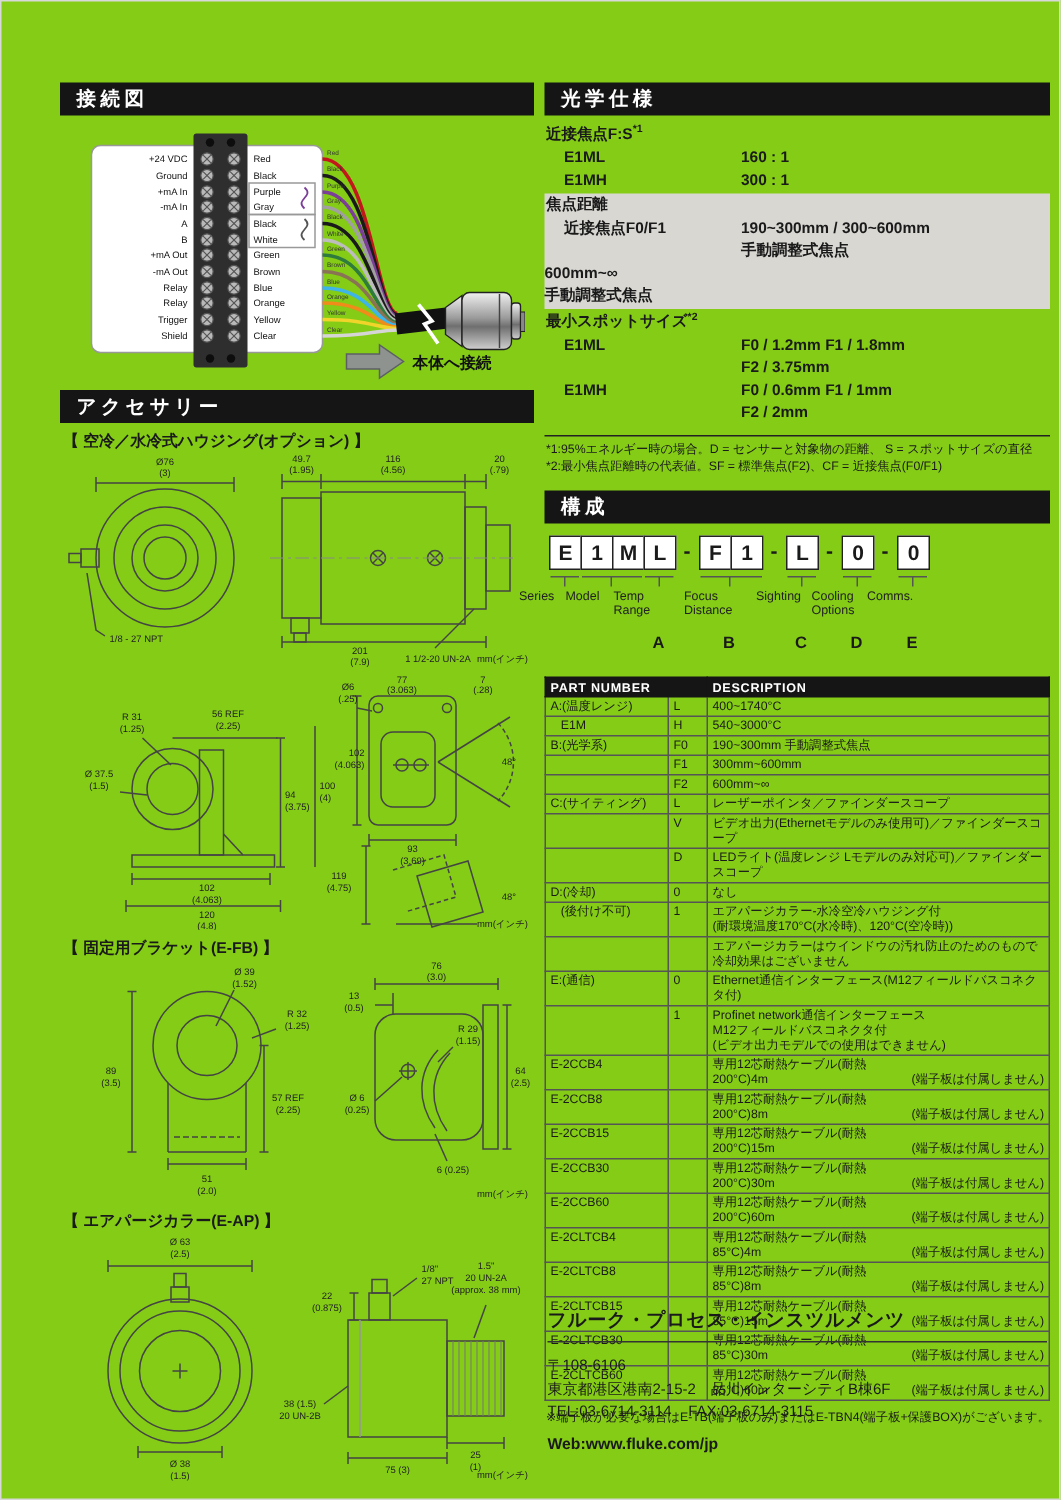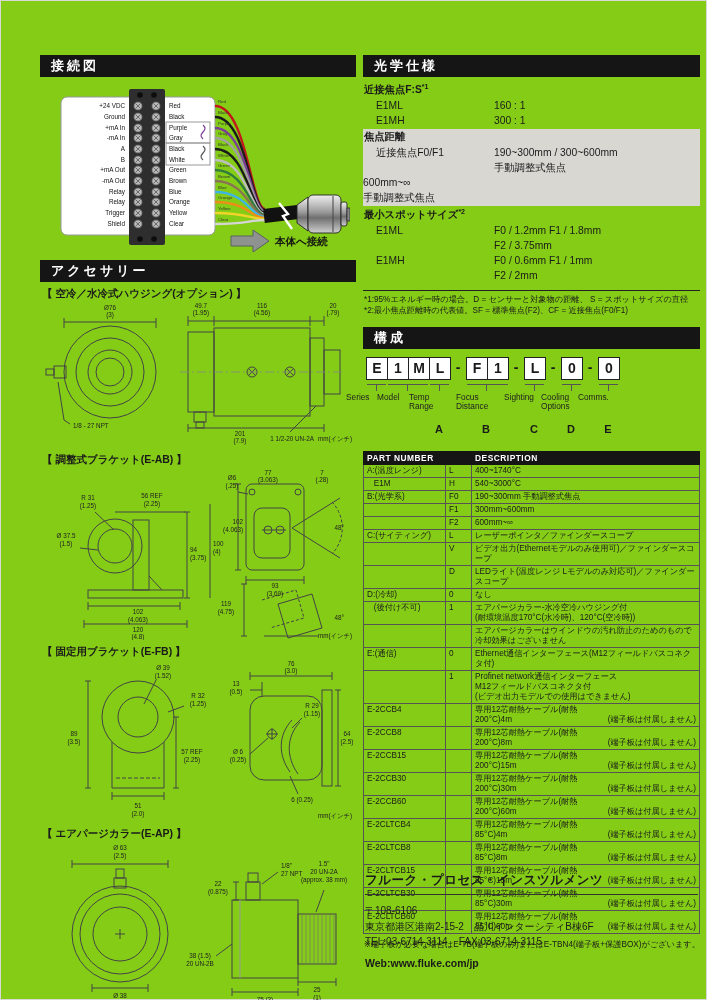--- a/index.html
+++ b/index.html
@@ -12,21 +12,21 @@
        padding:3px 0 3px 11px;line-height:16px;}
   .acc-title{font-size:10.5px;font-weight:bold;margin:5px 0 1px 2px;}
   svg{display:block;}
   svg text{font-family:"Liberation Sans","DejaVu Sans",sans-serif;}
   .dim{font-size:6.3px;fill:#222;}
   .sig{font-size:6.3px;fill:#111;}
   .tag{font-size:4.3px;fill:#333;}
   
   .opt{margin-top:4px;font-size:10.3px;line-height:1.45;}
   .opt .g{font-weight:bold;padding:1px 0 1px 1px;}
-  .opt .r{display:flex;}
+  .opt .r{display:flex;font-weight:bold;}
   .opt .k{width:118px;padding-left:13px;flex:none;}
   .opt .v{flex:1;white-space:pre-line;}
   .shade{background:#d8d7d2;}
   .notes{border-top:1.5px solid #222;margin-top:6px;padding:3px 0 0 1px;font-size:8.2px;line-height:1.4;}
   .gap{height:10px;}
   
   .builder{position:relative;height:92px;margin:8px 0 2px 3px;}
   .pbox{position:absolute;top:0;width:20px;height:21px;border:1.5px solid #222;background:#fff;
         font-size:14px;font-weight:bold;text-align:center;line-height:21px;}
   .pdash{position:absolute;top:0;width:12px;height:21px;font-size:14px;font-weight:bold;text-align:center;line-height:21px;}
@@ -238,21 +238,20 @@
         <text class="dim" x="293" y="6">20</text>
         <text class="dim" x="293" y="13">(.79)</text>
         <text class="dim" x="200" y="134">201</text>
         <text class="dim" x="200" y="141">(7.9)</text>
         <text class="dim" x="252" y="139">1 1/2-20 UN-2A</text>
       </g>
       <text class="dim" x="33" y="126">1/8 - 27 NPT</text>
       <text class="dim" x="312" y="139" text-anchor="end">mm(インチ)</text>
     </svg>
 
-    <div class="acc-title">【 調整式ブラケット(E-AB) 】</div>
     <svg width="316" height="172" viewBox="0 0 316 172">
       <g fill="none" stroke="#444" stroke-width="1">
         <circle cx="75" cy="78" r="27"></circle>
           <circle cx="75" cy="78" r="17"></circle>
         <rect x="93" y="52" width="16" height="70"></rect>
           <line x1="109" y1="108" x2="122" y2="122"></line>
         <rect x="48" y="122" width="95" height="8"></rect>
         <line x1="55" y1="44" x2="74" y2="62"></line>
           <line x1="75" y1="44" x2="145" y2="44"></line>
         <line x1="40" y1="80" x2="58" y2="82"></line>

